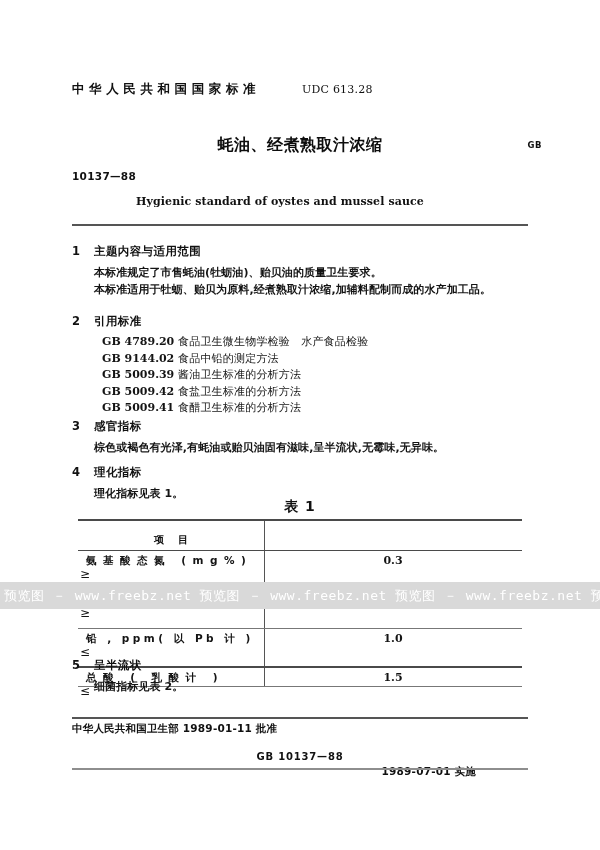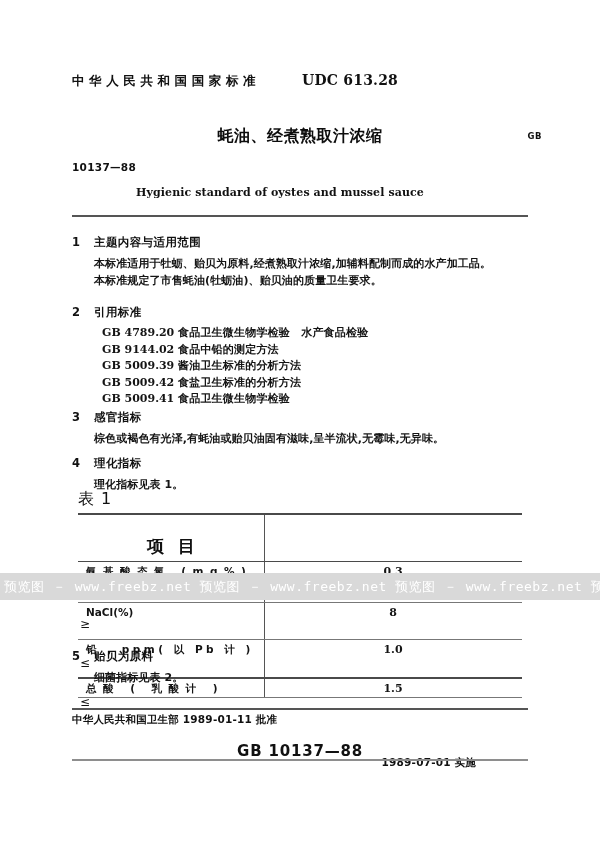--- a/index.html
+++ b/index.html
@@ -14,21 +14,21 @@
   #page {
     position: relative;
     width: 600px;
     height: 850px;
     background: #ffffff;
     overflow: hidden;
   }
   .doc {
     position: absolute;
     left: 0;
-    top: 4px;
+    top: 13px;
     width: 600px;
     height: 780px;
   }
 
   
   .hdr-row {
     position: absolute;
     left: 72px;
     top: 68px;
     width: 456px;
@@ -38,22 +38,22 @@
   .nat-std {
     font-family: "DejaVu Sans", "Liberation Sans", sans-serif;
     font-weight: bold;
     font-size: 12.5px;
     letter-spacing: 4.6px;
     color: #111;
     white-space: nowrap;
   }
   .udc {
     font-family: "DejaVu Serif", "Liberation Serif", serif;
-    font-weight: bold;
-    font-size: 14px;
+    font-weight: normal;
+    font-size: 11px;
     color: #111;
     margin-left: 42px;
     white-space: nowrap;
     letter-spacing: 0.2px;
   }
 
   .main-title {
     position: absolute;
     left: 0;
     top: 122px;
@@ -146,36 +146,36 @@
     white-space: nowrap;
   }
   .ref-code {
     font-family: "DejaVu Serif", "Liberation Serif", serif;
     font-weight: bold;
     width: 76px;
     flex: none;
   }
   .ref-name {
     font-family: "DejaVu Sans", "Liberation Sans", sans-serif;
-    font-weight: bold;
+    font-weight: normal;
     letter-spacing: 0.2px;
   }
 
   
   .tbl-wrap {
     position: absolute;
     left: 78px;
     top: 485px;
     width: 444px;
   }
   .tbl-cap {
-    text-align: left;
-    font-family: "DejaVu Sans", "Liberation Sans", sans-serif;
-    font-weight: normal;
-    font-size: 16px;
+    text-align: center;
+    font-family: "DejaVu Sans", "Liberation Sans", sans-serif;
+    font-weight: bold;
+    font-size: 14px;
     color: #111;
     margin-bottom: 3px;
     letter-spacing: 1px;
   }
   .hrule {
     height: 1.5px;
     background: #4a4a4a;
     width: 444px;
   }
   .hrule.thin { height: 1px; background: #777; }
@@ -205,25 +205,25 @@
     font-family: "DejaVu Serif", "Liberation Serif", serif;
     font-weight: bold;
     font-size: 11px;
     color: #141414;
     text-align: center;
     padding-top: 3px;
   }
   .hdr-cell-item {
     font-family: "DejaVu Sans", "Liberation Sans", sans-serif;
     font-weight: bold;
-    font-size: 17px;
+    font-size: 10px;
     color: #111;
     text-align: center;
     letter-spacing: 14px;
-    padding: 20px 0 3px 14px;
+    padding: 12px 0 3px 14px;
   }
   .hdr-cell-idx {
     font-family: "DejaVu Sans", "Liberation Sans", sans-serif;
     font-weight: bold;
     font-size: 11px;
     color: #111;
     text-align: center;
     letter-spacing: 14px;
     padding: 3px 0 3px 14px;
   }
@@ -264,21 +264,21 @@
   }
   .foot-right { margin-right: 52px; margin-top: 43px; }
   .foot-code {
     position: absolute;
     left: 0;
     top: 738px;
     width: 600px;
     text-align: center;
     font-family: "DejaVu Sans", "Liberation Sans", sans-serif;
     font-weight: bold;
-    font-size: 15px;
+    font-size: 10px;
     color: #111;
     letter-spacing: 0.8px;
   }
   .rule-bottom {
     position: absolute;
     left: 72px;
     top: 755px;
     width: 456px;
     height: 2px;
     background: #8e8e8e;
@@ -322,22 +322,22 @@
     <div class="std-num">10137—88</div>
     <div class="eng-title">Hygienic standard of oystes and mussel sauce</div>
     <div class="rule-top"></div>
 
     <div class="sec" style="top:231px;">
       <div class="sec-head">
         <span class="sec-no">1</span>
         <span class="sec-title">主题内容与适用范围</span>
       </div>
       <div class="sec-body">
+        <div class="para">本标准规定了市售蚝油(牡蛎油)、贻贝油的质量卫生要求。</div>
         <div class="para">本标准适用于牡蛎、贻贝为原料,经煮熟取汁浓缩,加辅料配制而成的水产加工品。</div>
-        <div class="para">本标准规定了市售蚝油(牡蛎油)、贻贝油的质量卫生要求。</div>
       </div>
     </div>
 
     <div class="sec" style="top:301px;">
       <div class="sec-head">
         <span class="sec-no">2</span>
         <span class="sec-title">引用标准</span>
       </div>
       <div class="sec-body" style="padding-left:30px;">
         <div class="ref-line">
@@ -351,21 +351,21 @@
         <div class="ref-line">
           <span class="ref-code">GB 5009.39</span>
           <span class="ref-name">酱油卫生标准的分析方法</span>
         </div>
         <div class="ref-line">
           <span class="ref-code">GB 5009.42</span>
           <span class="ref-name">食盐卫生标准的分析方法</span>
         </div>
         <div class="ref-line">
           <span class="ref-code">GB 5009.41</span>
-          <span class="ref-name">食品卫生微生物学检验</span>
+          <span class="ref-name">食醋卫生标准的分析方法</span>
         </div>
       </div>
     </div>
 
     <div class="sec" style="top:406px;">
       <div class="sec-head">
         <span class="sec-no">3</span>
         <span class="sec-title">感官指标</span>
       </div>
       <div class="sec-body">
@@ -456,21 +456,21 @@
           </div>
         </div>
       </div>
 
       <div class="hrule thin"></div>
     </div>
 
     <div class="sec" style="top:645px;">
       <div class="sec-head">
         <span class="sec-no">5</span>
-        <span class="sec-title">贻贝为原料</span>
+        <span class="sec-title">呈半流状</span>
       </div>
       <div class="sec-body">
         <div class="para">细菌指标见表 2。</div>
       </div>
     </div>
 
     <div class="rule-foot"></div>
     <div class="foot-row">
       <span>中华人民共和国卫生部 1989-01-11 批准</span>
       <span class="foot-right">1989-07-01 实施</span>

